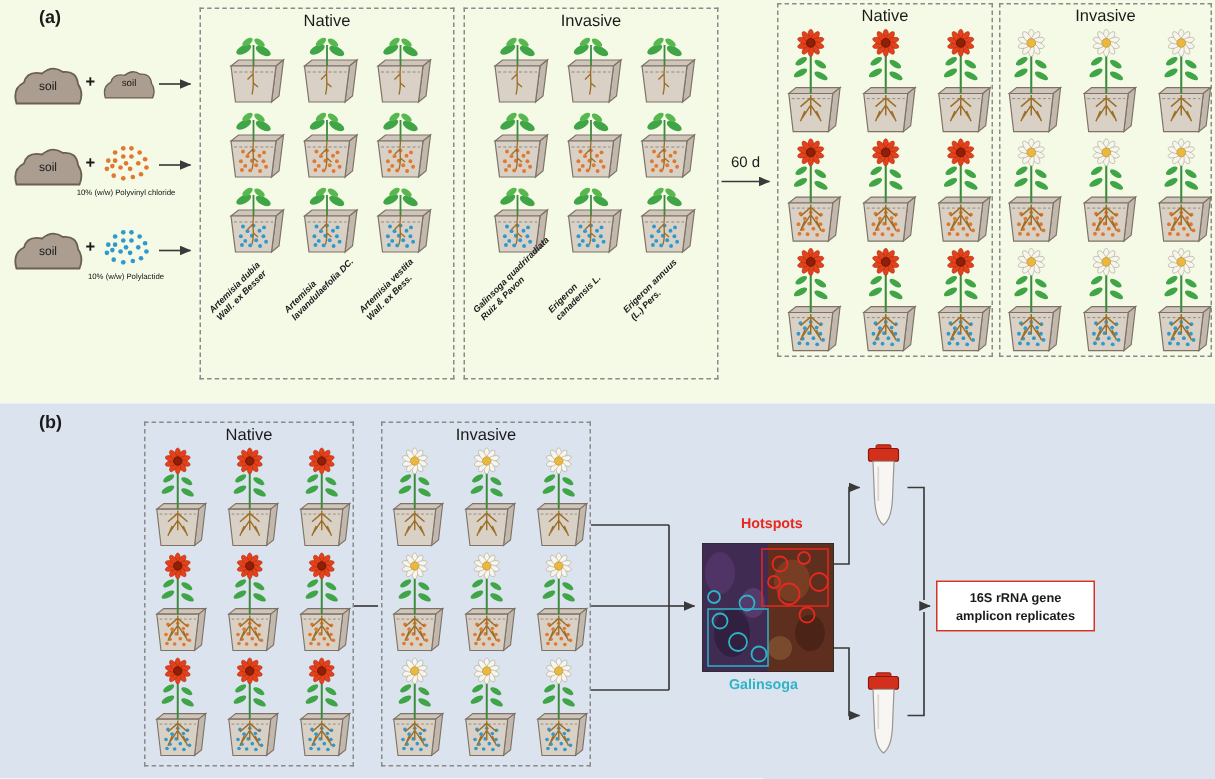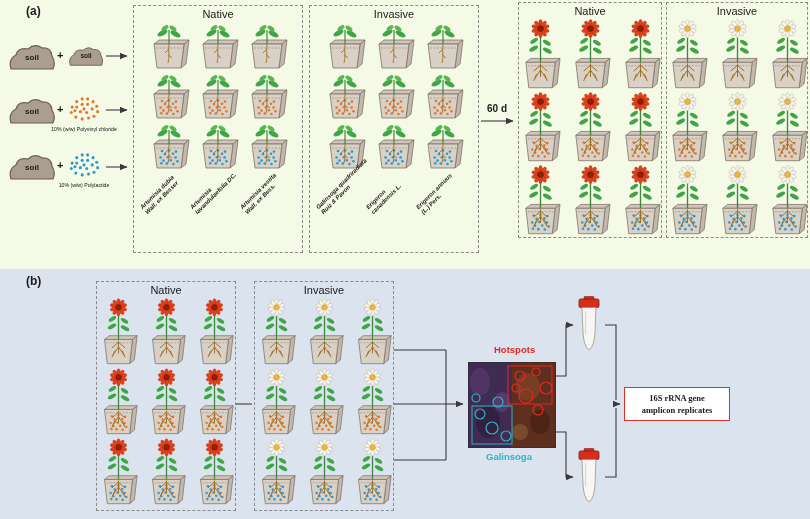--- a/index.html
+++ b/index.html
@@ -14,33 +14,33 @@
   .pot-grid{display:flex;flex-direction:column;align-items:center;gap:2px;margin-top:2px;}
   .pot-row{display:flex;gap:7px;justify-content:center;}
   .grid-a svg{width:42px;height:48px;}
   .grid-res svg{width:43px;height:71px;}
   .grid-b svg{width:41px;height:68px;}
   .species{position:absolute;font-size:6px;font-style:italic;font-weight:bold;line-height:6.8px;
            transform:rotate(-45deg);transform-origin:0 0;white-space:nowrap;}
   .species span{display:block;}
   .mound{position:absolute;}
   .mound svg{position:absolute;left:0;top:0;width:100%;height:100%;}
-  .mound-label{position:absolute;width:100%;text-align:center;font-weight:bold;color:#1c1c1c;z-index:2;}
+  .mound-label{position:absolute;width:100%;text-align:center;font-weight:normal;color:#1c1c1c;z-index:2;}
   .mound-big .mound-label{top:11px;font-size:8px;}
   .mound-small .mound-label{top:7px;font-size:6.5px;}
   .cluster{position:absolute;}
   .cluster svg{width:100%;height:100%;}
   .plus{position:absolute;font-weight:bold;font-size:11px;}
   .note{position:absolute;font-size:5.2px;text-align:center;color:#111;line-height:6px;}
-  .duration{position:absolute;font-weight:bold;font-size:10px;text-align:center;}
+  .duration{position:absolute;font-weight:normal;font-size:10px;text-align:center;}
   .caption{position:absolute;text-align:center;font-weight:bold;font-size:10px;line-height:12px;z-index:6;}
   .overlay{position:absolute;left:0;top:0;z-index:3;pointer-events:none;}
   .spot-label{position:absolute;font-weight:bold;font-size:9.5px;z-index:6;}
   .seqbox{position:absolute;background:#fff;border:1.6px solid #d53425;text-align:center;
-          font-weight:bold;font-size:8.5px;line-height:12px;padding-top:4px;box-sizing:border-box;z-index:5;font-family:Liberation Serif, serif;}
+          font-weight:bold;font-size:8.5px;line-height:12px;padding-top:4px;box-sizing:border-box;z-index:5;}
   .seqbox span{display:block;}
   .tube{position:absolute;z-index:5;}
   .zymo{position:absolute;z-index:4;}
   .zymo svg{width:100%;height:100%;}
 </style>
 </head>
 <body>
 
 <div class="stage">
 

